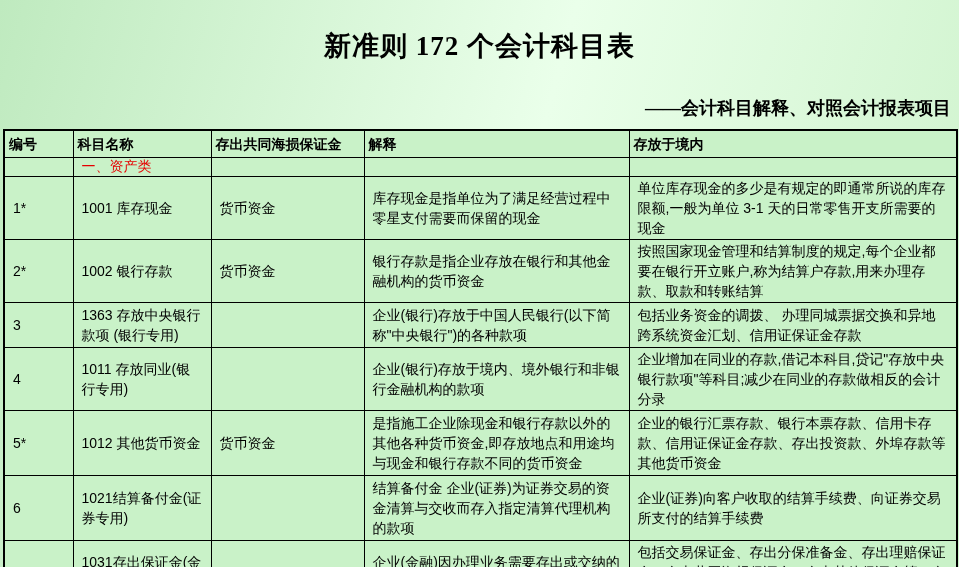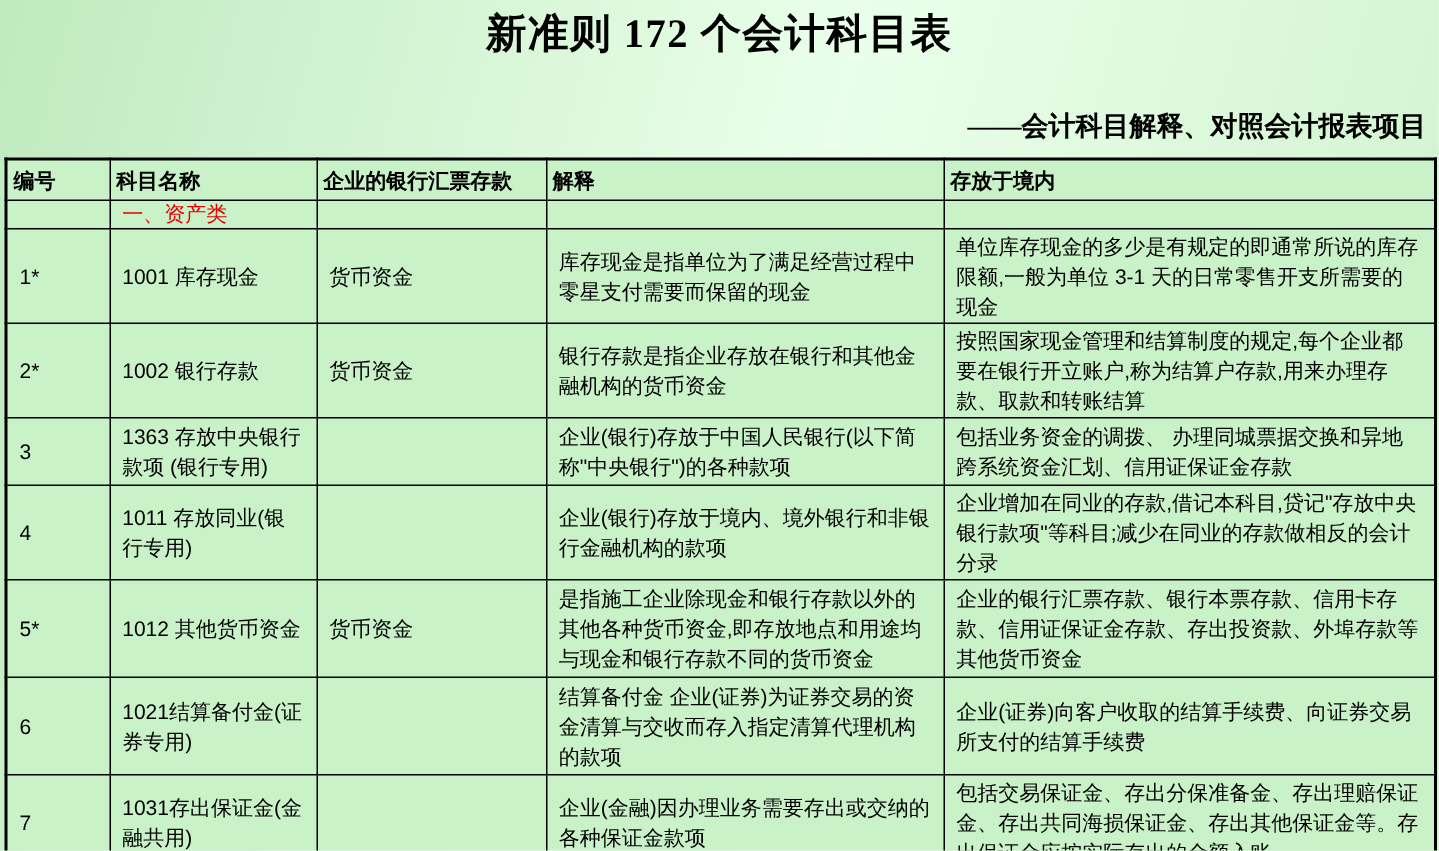--- a/index.html
+++ b/index.html
@@ -6,21 +6,21 @@
   body{
     width:959px;height:567px;overflow:hidden;
     background:linear-gradient(105deg,#bfeabf 0%,#eaffea 52%,#cdf2cb 100%);
     font-family:"Liberation Sans","DejaVu Sans",sans-serif;
     color:#000;
   }
   .title{
     text-align:center;
     font-family:"Liberation Serif","DejaVu Serif",serif;
     font-size:27px;font-weight:bold;
-    padding-top:4px;letter-spacing:1px;
+    padding-top:28px;letter-spacing:1px;
   }
   .subtitle{
     text-align:right;
     font-family:"Liberation Serif","DejaVu Serif",serif;
     font-size:18px;font-weight:bold;
     padding-right:8px;margin-top:32px;
   }
   table.subjects{
     border-collapse:collapse;
     table-layout:fixed;
@@ -65,21 +65,21 @@
       <col class="c-id">
         <col class="c-name">
         <col class="c-report">
         <col class="c-expl">
         <col class="c-scope">
     </colgroup>
     <thead>
       <tr class="header-row">
         <th>编号</th>
         <th>科目名称</th>
-        <th>企业的银行汇票存款</th>
+        <th>存出共同海损保证金</th>
         <th>解释</th>
         <th>存放于境内</th>
       </tr>
     </thead>
     <tbody>
       <tr class="section-row">
         <td></td>
         <td class="section-label">一、资产类</td>
         <td></td>
         <td></td>

